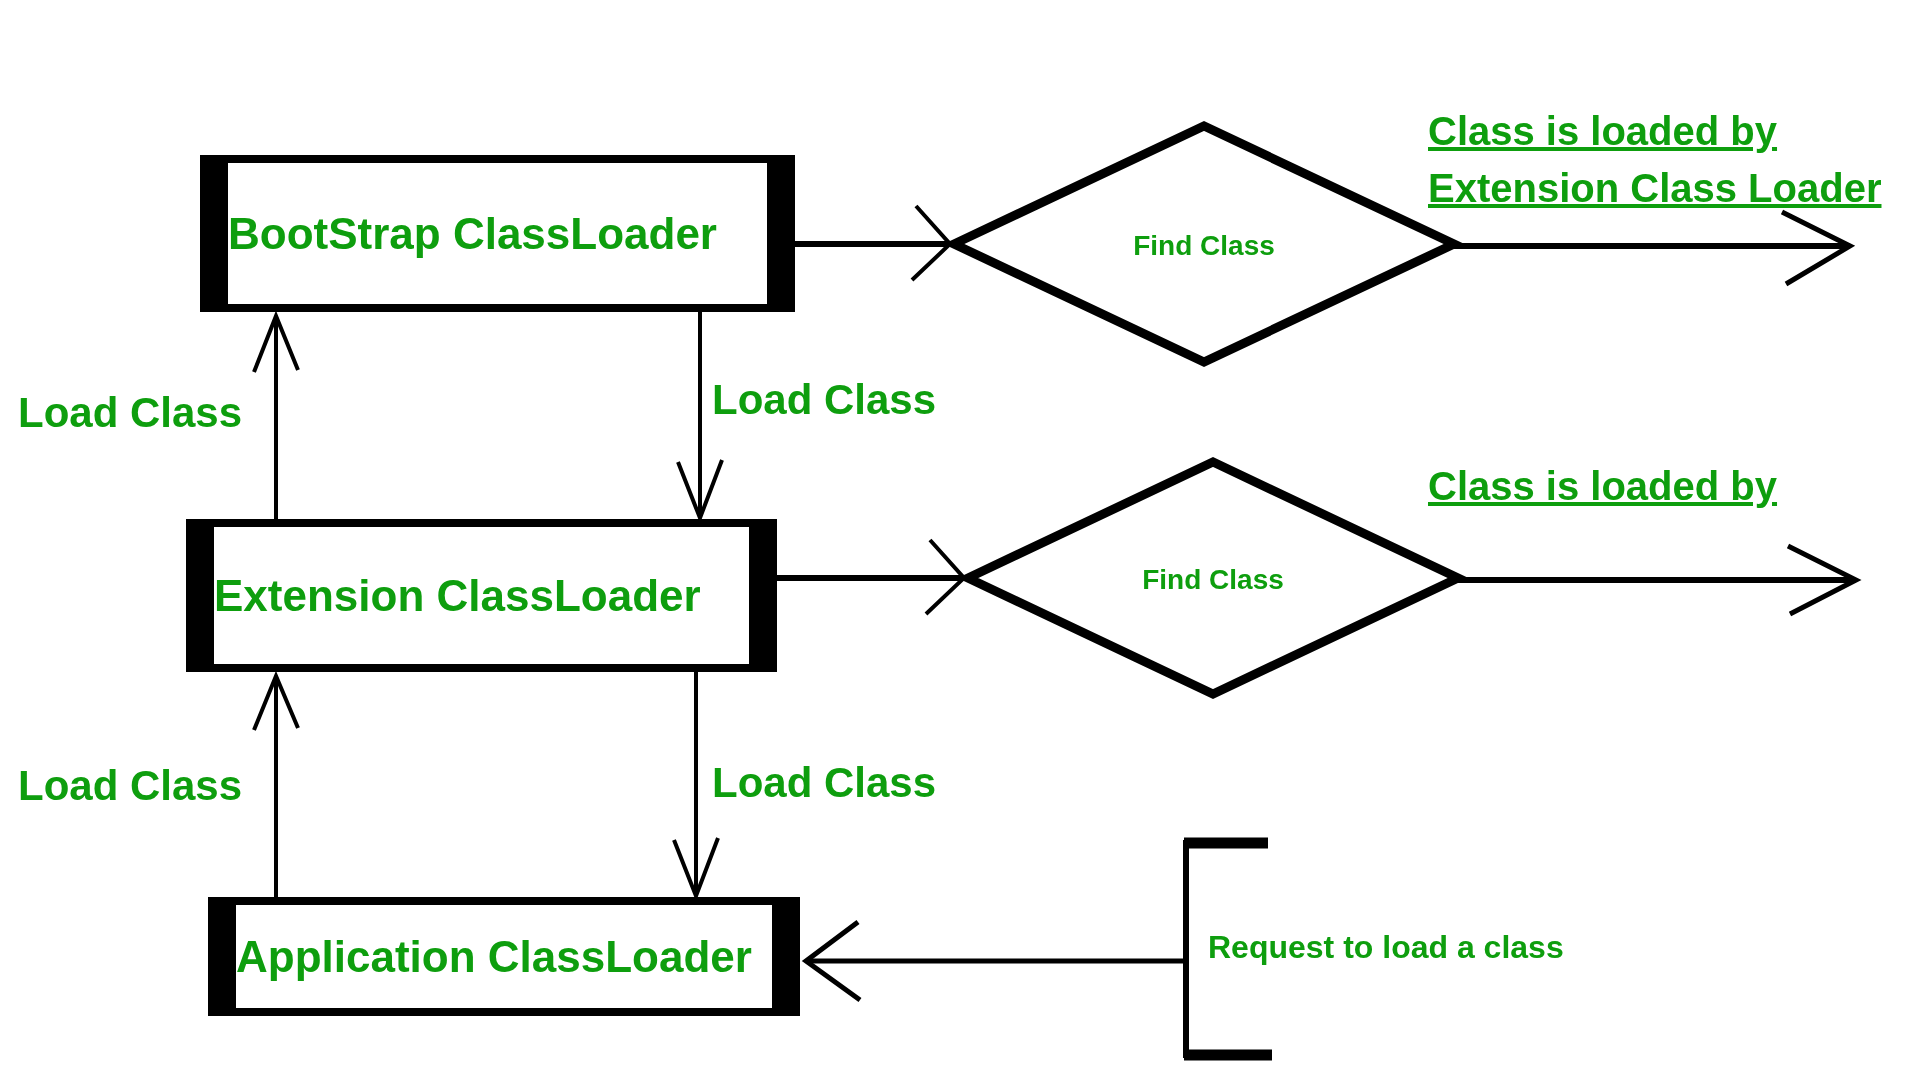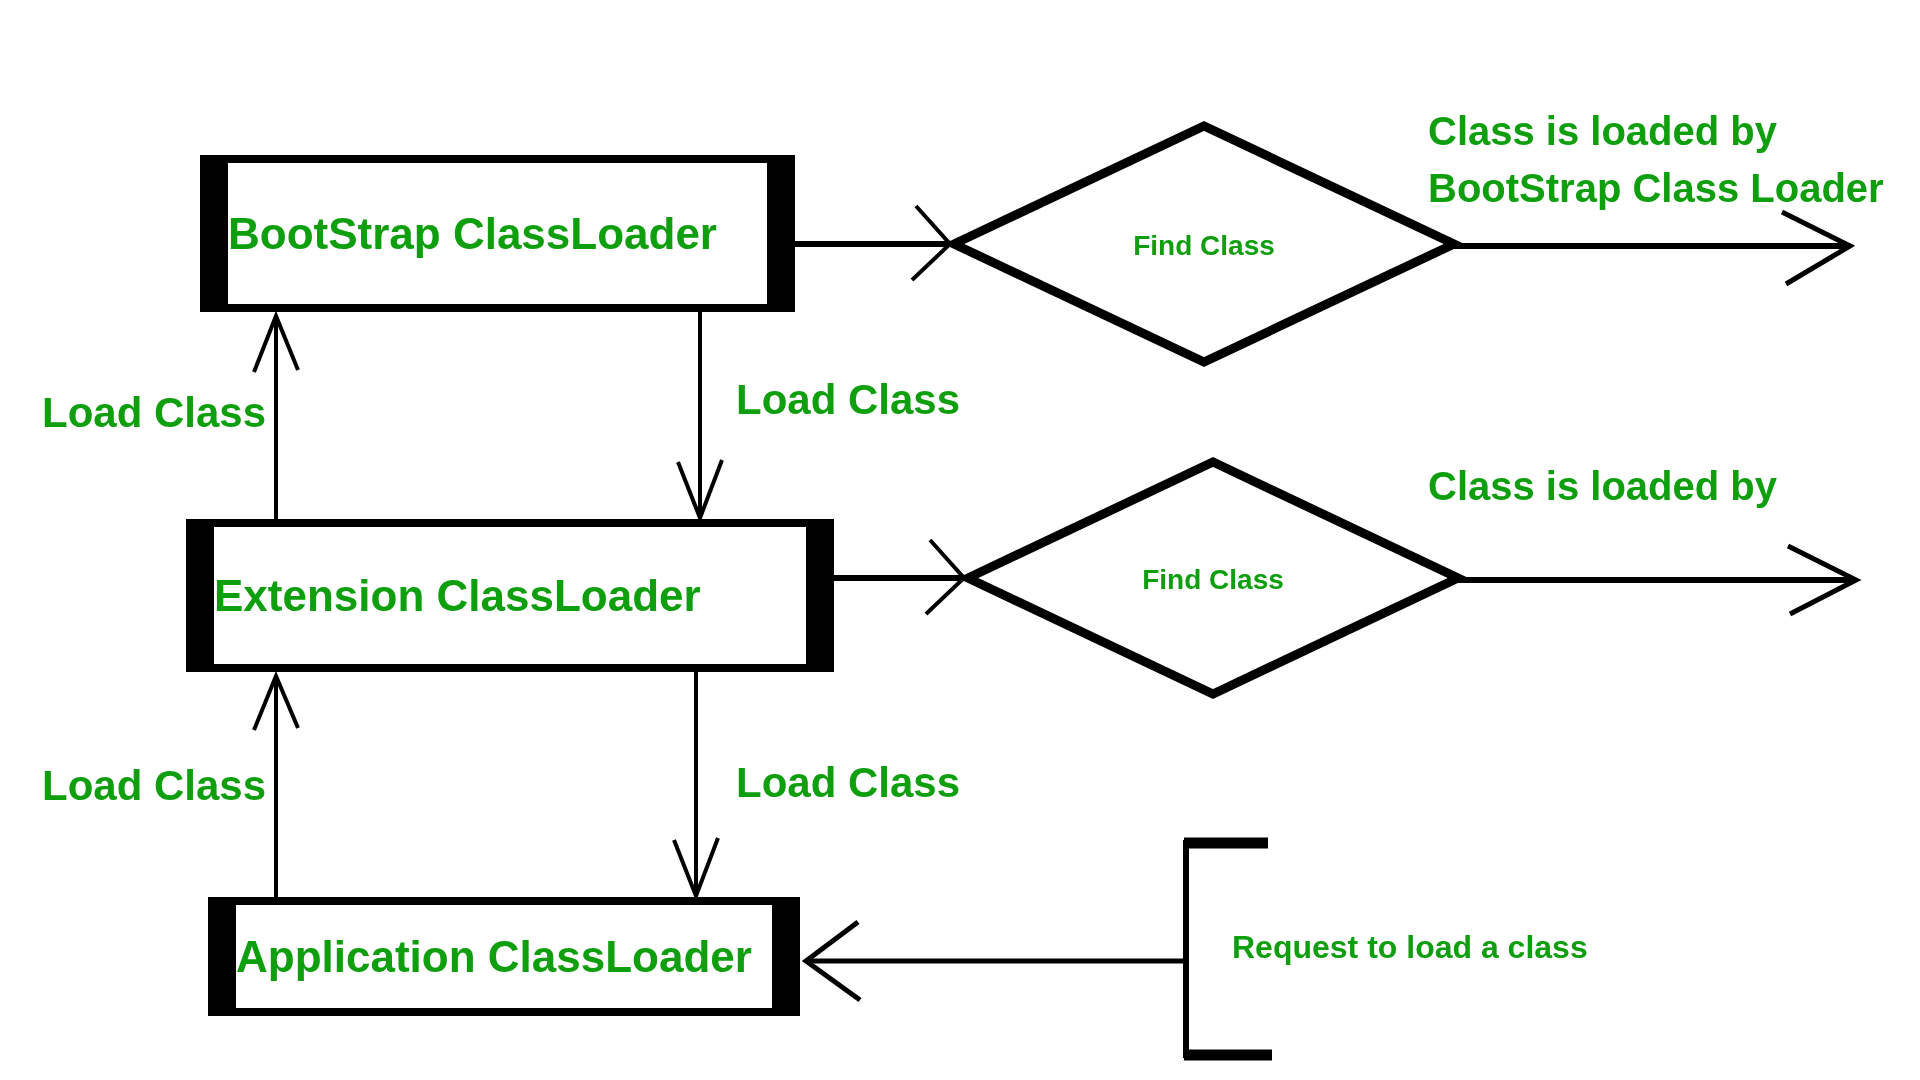--- a/index.html
+++ b/index.html
@@ -14,43 +14,43 @@
   
   .cl-box { position:absolute; background:var(--line); }
   .cl-box .inner {
     position:absolute; top:8px; bottom:8px; left:28px; right:28px;
     background:#fff; display:flex; align-items:center; justify-content:flex-start;
   }
   .cl-box .inner span {
     color:var(--green); font-weight:bold; font-size:44px; white-space:nowrap;
   }
   #box-bootstrap   { left:200px; top:155px;  width:595px; height:157px; }
-  #box-extension   { left:186px; top:519px;  width:648px; height:153px; }
+  #box-extension   { left:186px; top:519px;  width:591px; height:153px; }
   #box-application { left:208px; top:897px;  width:592px; height:119px; }
 
   .label {
     position:absolute; color:var(--green); font-weight:bold;
-    white-space:nowrap; transform:translateY(-50%);margin-left:24px;
+    white-space:nowrap; transform:translateY(-50%);
   }
   .lc { font-size:42px; }
   #lbl-load-up-1    { left:18px;  top:413px; }
   #lbl-load-down-1  { left:712px; top:400px; }
   #lbl-load-up-2    { left:18px;  top:786px; }
   #lbl-load-down-2  { left:712px; top:783px; }
 
   .diamond-label {
     position:absolute; color:var(--green); font-weight:bold; font-size:28px;
     white-space:nowrap; transform:translate(-50%,-50%);
   }
   #lbl-find-1 { left:1204px; top:246px; }
   #lbl-find-2 { left:1213px; top:580px; }
 
   .caption {
     position:absolute; color:var(--green); font-weight:bold; font-size:40px;
-    line-height:57px; white-space:nowrap;
+    line-height:57px; white-space:nowrap;text-decoration:underline;
   }
   #caption-bootstrap { left:1428px; top:103px; }
   #caption-extension { left:1428px; top:458px; }
 
   #lbl-request { left:1208px; top:947px; font-size:32px; }
 </style>
 </head>
 <body>
 
 <div id="stage">
@@ -112,21 +112,21 @@
   <div class="diamond-label" id="lbl-find-1">Find Class</div>
   <div class="diamond-label" id="lbl-find-2">Find Class</div>
 
   <div class="label lc" id="lbl-load-up-1">Load Class</div>
   <div class="label lc" id="lbl-load-down-1">Load Class</div>
   <div class="label lc" id="lbl-load-up-2">Load Class</div>
   <div class="label lc" id="lbl-load-down-2">Load Class</div>
 
   <div class="caption" id="caption-bootstrap">
     <div>Class is loaded by</div>
-    <div>BootStrap Class Loader</div>
+    <div>Extension Class Loader</div>
   </div>
   <div class="caption" id="caption-extension">
     <div>Class is loaded by</div>
   </div>
 
   <div class="label" id="lbl-request">Request to load a class</div>
 
 </div>
 
 </body></html>

